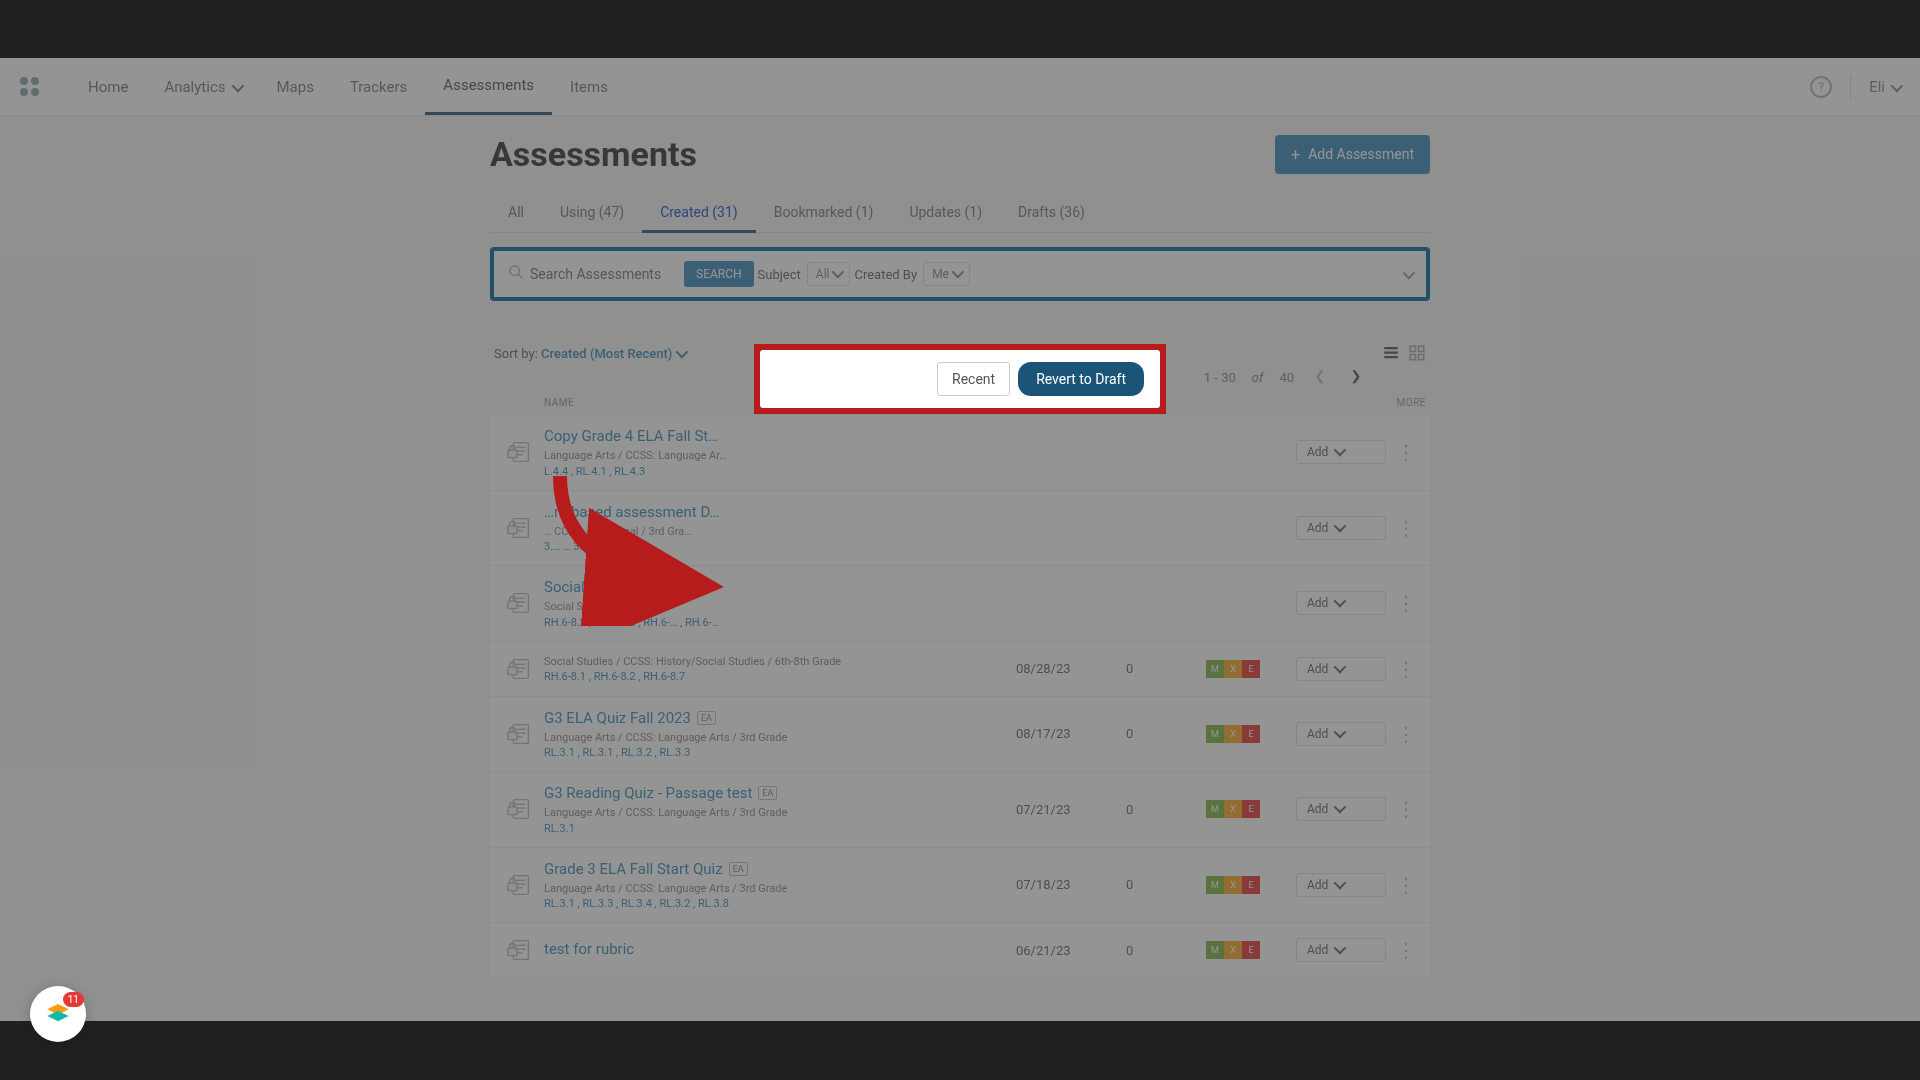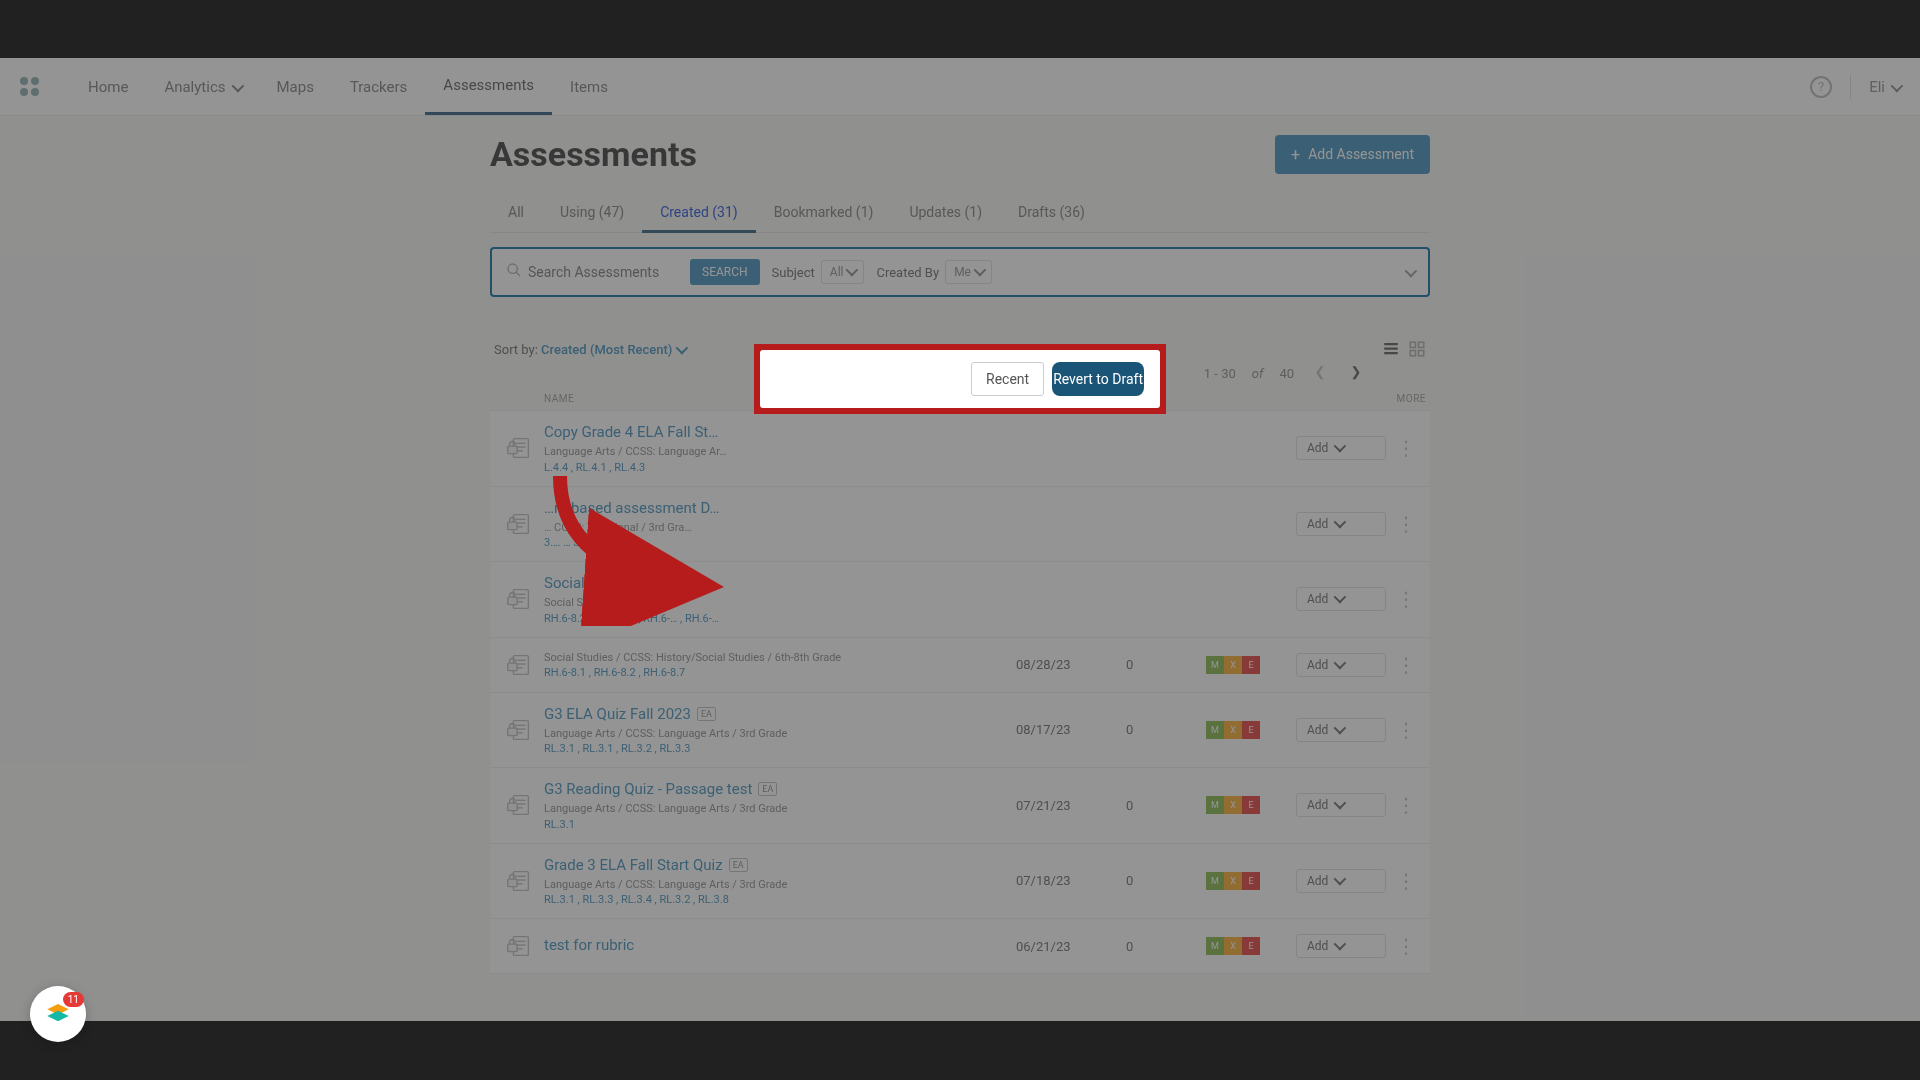--- a/index.html
+++ b/index.html
@@ -25,21 +25,21 @@
   .page-title { font-size: 34px; font-weight: 700; color: #333; }
   .add-btn { background: #3a8bb8; color: #fff; border: none; padding: 10px 16px; border-radius: 4px; font-size: 14px; display: flex; align-items: center; gap: 8px; cursor: pointer; }
   .plus-icon { font-size: 16px; }
   
   
   .tabs { display: flex; gap: 0; border-bottom: 1px solid #e0e0e0; margin-bottom: 14px; }
   .tab { padding: 10px 18px; color: #7a7a7a; font-size: 14px; cursor: pointer; }
   .tab.active { color: #1d4ed8; border-bottom: 3px solid #2b5a7a; margin-bottom: -1px; }
   
   
-  .search-row { background: #fff; border: 2px solid #0369a1; border-radius: 4px; padding: 10px 14px; display: flex; align-items: center; gap: 12px; margin-bottom: 20px; }
+  .search-row { background: #fff; border: 4px solid #0369a1; border-radius: 4px; padding: 10px 14px; display: flex; align-items: center; gap: 4px; margin-bottom: 20px; }
   .search-input-wrap { display: flex; align-items: center; gap: 6px; color: #aaa; }
   .search-input { border: none; outline: none; font-size: 14px; width: 150px; color: #888; }
   .search-btn { background: #3a8bb8; color: #fff; border: none; padding: 6px 12px; border-radius: 3px; font-size: 12px; cursor: pointer; }
   .filter-group { display: flex; align-items: center; gap: 6px; font-size: 13px; color: #666; }
   .filter-select { border: 1px solid #ddd; padding: 4px 8px; border-radius: 3px; font-size: 12px; background: #fff; color: #888; }
   .expand-caret { margin-left: auto; color: #999; font-size: 14px; }
   
   
   .sort-row { display: flex; align-items: center; justify-content: space-between; margin-bottom: 6px; padding: 0 4px; }
   .sort-left { font-size: 13px; color: #666; }
@@ -74,21 +74,21 @@
   
   .overlay { position: absolute; inset: 0; background: rgba(60,60,60,0.55); display: flex; align-items: flex-start; justify-content: center; padding-top: 344px; }
   .modal-highlight { border: 6px solid #b71c1c; background: #b71c1c; }
   .modal { background: #fff; width: 400px; border-radius: 3px; overflow: hidden; }
   .modal-header { display: flex; align-items: center; justify-content: space-between; padding: 16px 18px; border-bottom: 1px solid #e5e5e5; }
   .modal-title { display: flex; align-items: center; gap: 10px; font-size: 20px; font-weight: 500; color: #333; }
   .modal-close { width: 30px; height: 30px; border: 2px solid #2b5a7a; border-radius: 4px; display: flex; align-items: center; justify-content: center; color: #2b5a7a; font-size: 16px; cursor: pointer; background: #fff; }
   .modal-body { padding: 16px 18px; font-size: 14px; color: #555; line-height: 1.5; border-bottom: 1px solid #e5e5e5; }
   .modal-footer { padding: 12px 16px; display: flex; justify-content: flex-end; gap: 8px; }
   .btn-cancel { background: #fff; border: 1px solid #ccc; padding: 8px 14px; border-radius: 3px; font-size: 14px; color: #555; cursor: pointer; }
-  .btn-primary { background: #1a5578; color: #fff; border: none; padding: 8px 1px; border-radius: 8px; font-size: 14px; cursor: pointer; }
+  .btn-primary { background: #1a5578; color: #fff; border: none; padding: 8px 18px; border-radius: 13px; font-size: 14px; cursor: pointer; }
   
   
   .arrow-annot { position: absolute; top: 466px; left: 540px; z-index: 1001; pointer-events:none;}
   
   
   .float-widget { position: absolute; bottom: 38px; left: 30px; width: 56px; height: 56px; border-radius: 50%; background: #fff; box-shadow: 0 2px 12px rgba(0,0,0,0.2); display: flex; align-items: center; justify-content: center; }
   .float-widget-inner { position: relative; }
   .float-badge { position: absolute; top: -4px; right: -10px; background: #e53935; color: #fff; font-size: 10px; padding: 2px 5px; border-radius: 8px; }
   .chevron-down::after { content: ''; display: inline-block; width: 7px; height: 7px; border-right: 2px solid currentColor; border-bottom: 2px solid currentColor; transform: rotate(45deg) translateY(-2px); }
 </style>

